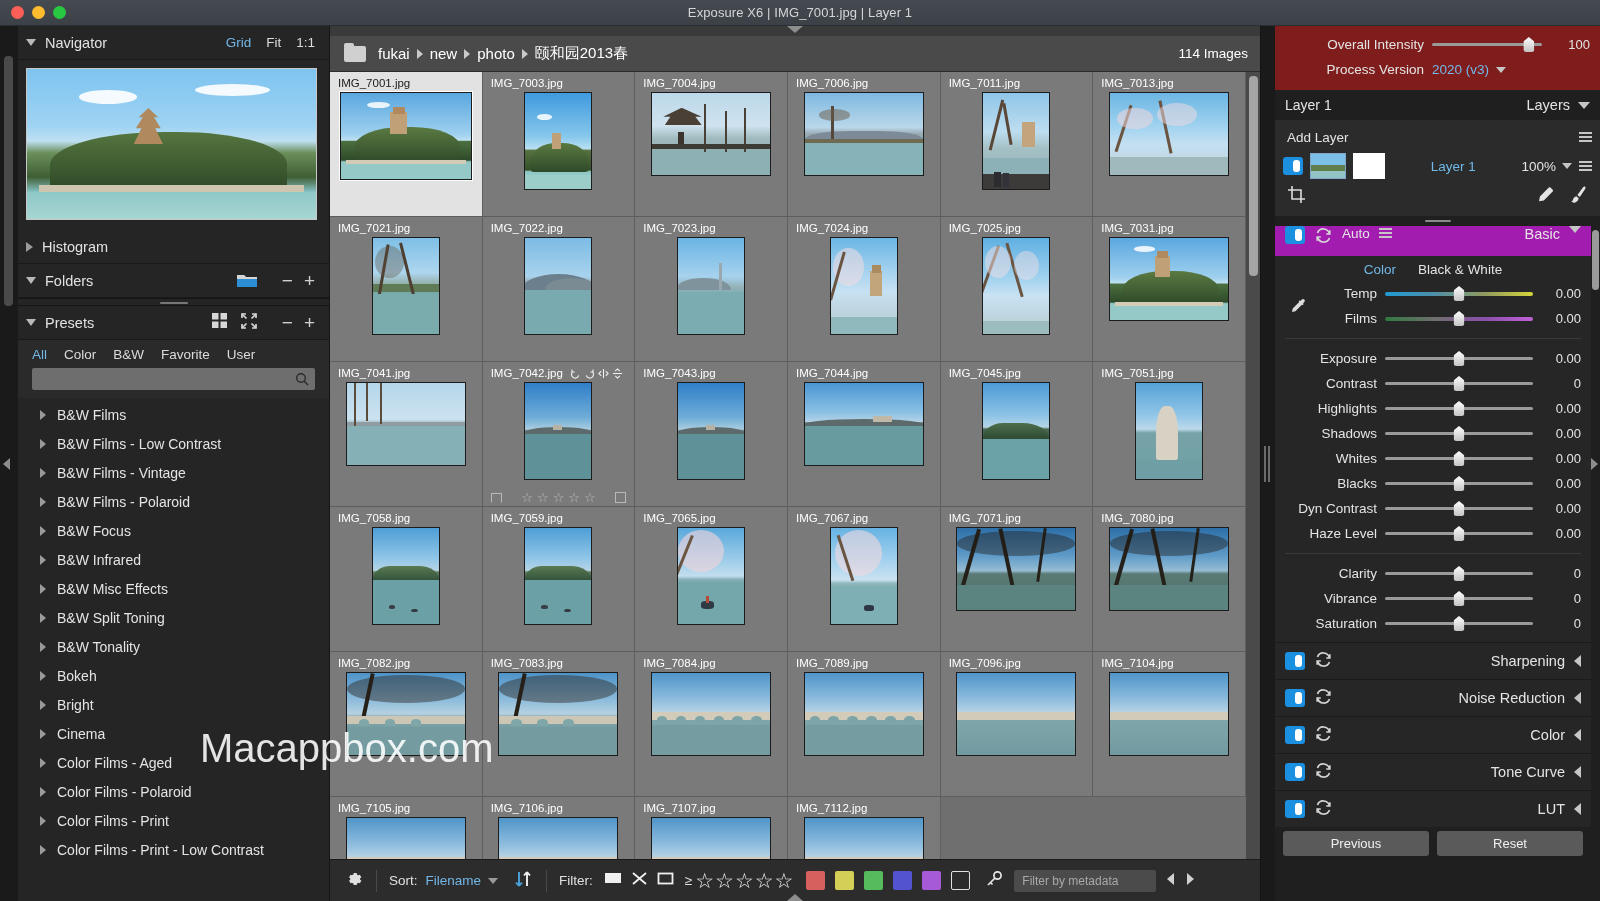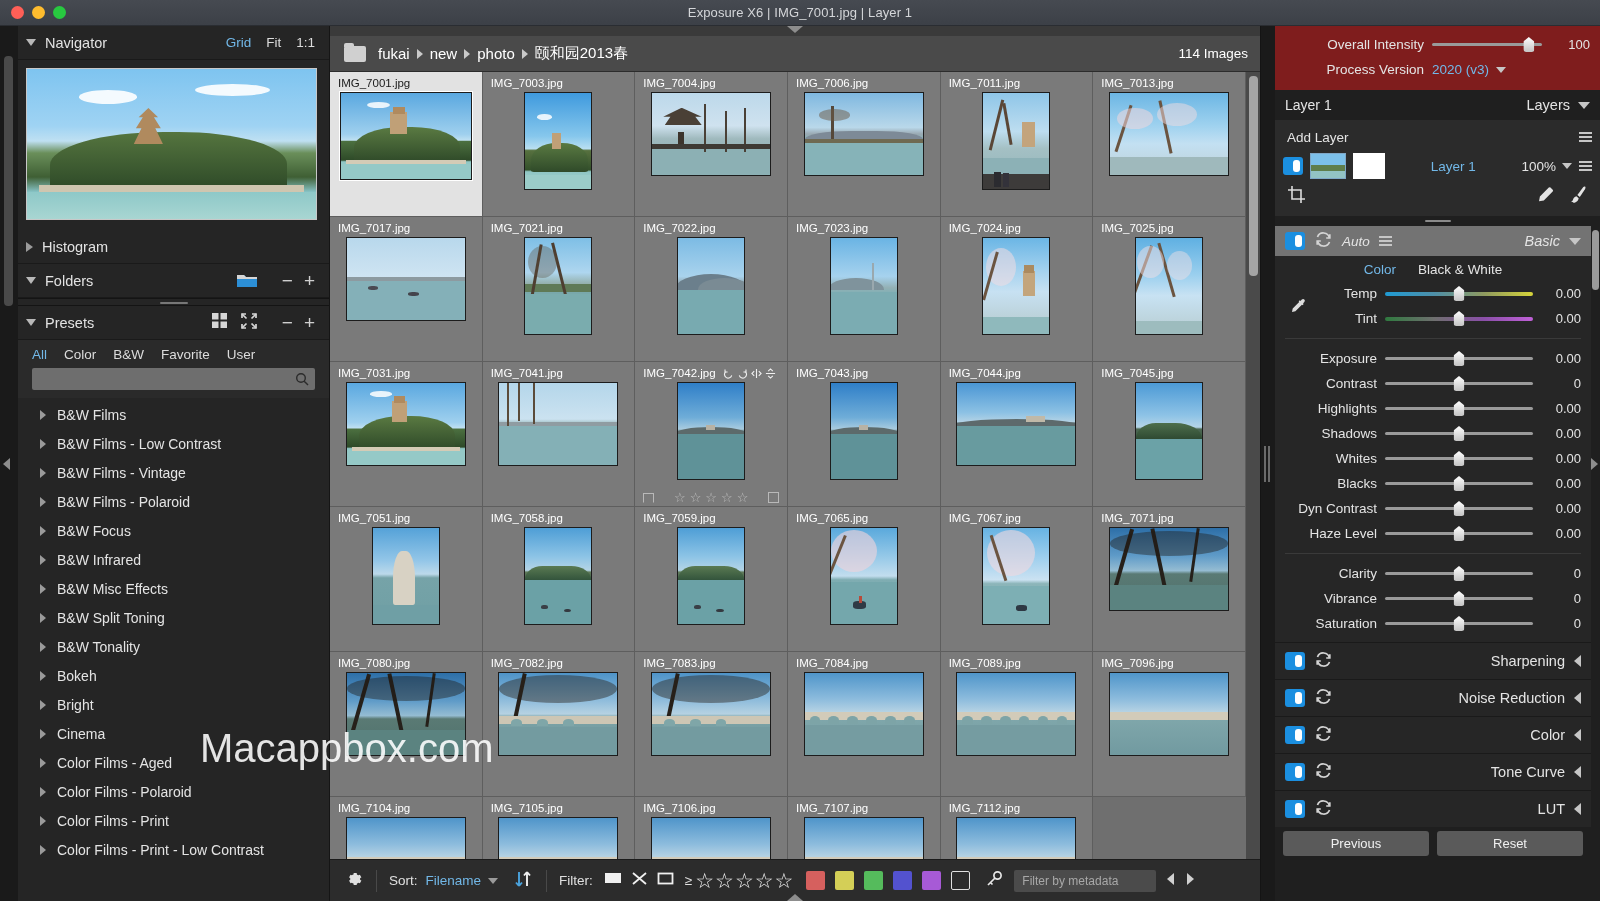--- a/index.html
+++ b/index.html
@@ -306,22 +306,22 @@
     content:""; position: absolute; left: 50%; top: 4px; transform: translateX(-50%);
     width: 26px; height: 2px; background: #8a8a8a; border-radius: 1px;
   }
 
   .adj-scroll { flex: 1 1 auto; min-height: 0; overflow: hidden; position: relative; background: #1f1f1f; display: flex; }
   .adj-main { flex: 1 1 auto; min-width: 0; }
   .adj-sb { width: 9px; flex: 0 0 9px; background: #1f1f1f; position: relative; }
   .adj-sb-thumb { position: absolute; left: 1px; top: 4px; width: 7px; height: 60px; background: #9a9a9a; border-radius: 4px; }
 
   .basic-head {
-    display: flex; align-items: center; gap: 9px; height: 30px;
-    padding: 0 10px; background: #737373; font-style: italic;
+    display: flex; gap: 9px; height: 30px;
+    padding: 0 10px; background: #a21caf;
   }
   .basic-head .auto { font-size: 13.5px; color: #e4e4e4; }
   .basic-head .sect-name { margin-left: auto; font-size: 14.5px; color: #e4e4e4; }
   .colorbw {
     display: flex; justify-content: center; gap: 22px; padding: 6px 0 4px 0;
     font-size: 13.5px; background: #262626;
   }
   .colorbw .c { color: #72b8e8; }
   .colorbw .bw { color: #e4e4e4; }
   .sliders-block { background: #262626; padding: 0 10px 6px 10px; }
@@ -622,32 +622,20 @@
               <div class="fname">
                 <span>IMG_7013.jpg</span>
               </div>
               <div class="thumb" style="width: 120px; height: 84px; position: relative;">
                 <div class="sc" style="background:linear-gradient(#6cb6e4 0%,#9fd2ef 40%,#c3e0f2 62%,#bccfd6 100%)"></div>
                 <div style="position:absolute;left:10%;top:14%;width:3px;height:60%;background:#6b5440;transform:rotate(18deg)"></div>
                 <div style="position:absolute;left:46%;top:8%;width:3px;height:66%;background:#6b5440;transform:rotate(-12deg)"></div>
                 <div style="position:absolute;left:6%;top:18%;width:30%;height:26%;background:#f0d7dd;opacity:.55;border-radius:50%"></div>
                 <div style="position:absolute;left:40%;top:12%;width:34%;height:28%;background:#f2dbe0;opacity:.5;border-radius:50%"></div>
                 <div style="position:absolute;left:0;right:0;bottom:0;height:22%;background:#9fb9bc"></div>
-              </div>
-            </div>
-            <div class="cell">
-              <div class="fname">
-                <span>IMG_7017.jpg</span>
-              </div>
-              <div class="thumb" style="width: 120px; height: 84px; position: relative;">
-                <div class="sc" style="background:linear-gradient(#b8d8ec 0%,#cfe4f2 48%,#9cc0c8 52%,#7fb0b8 100%)"></div>
-                <div style="position:absolute;left:0;right:0;top:48%;height:4%;background:#8d9aa0"></div>
-                <div style="position:absolute;left:0;right:0;bottom:0;height:48%;background:#84b0b8"></div>
-                <div style="position:absolute;left:18%;top:58%;width:8%;height:5%;background:#4a4a52;border-radius:40%"></div>
-                <div style="position:absolute;left:52%;top:66%;width:9%;height:5%;background:#44444c;border-radius:40%"></div>
               </div>
             </div>
             <div class="cell">
               <div class="fname">
                 <span>IMG_7021.jpg</span>
               </div>
               <div class="thumb" style="width: 68px; height: 98px; position: relative;">
                 <div class="sc" style="background:linear-gradient(#7ebfe6 0%,#aed6ef 36%,#8fa99f 50%,#79a8ab 56%,#74a6a8 100%)"></div>
                 <div style="position:absolute;left:0;right:0;top:48%;height:8%;background:#5f7a56"></div>
                 <div style="position:absolute;left:14%;top:6%;width:3px;height:56%;background:#4e3e30;transform:rotate(10deg)"></div>
@@ -1222,21 +1210,21 @@
                 <div class="eyedrop-rows" id="wb-sliders">
                     <div class="row">
                       <span class="lbl" style="flex: 0 0 66px;">Temp</span>
                       <span class="slider">
                         <span class="track temp"></span>
                         <span class="knob" style="left: 50%;"></span>
                       </span>
                       <span class="val">0.00</span>
                     </div>
                     <div class="row">
-                      <span class="lbl" style="flex: 0 0 66px;">Tint</span>
+                      <span class="lbl" style="flex: 0 0 66px;">Films</span>
                       <span class="slider">
                         <span class="track tint"></span>
                         <span class="knob" style="left: 50%;"></span>
                       </span>
                       <span class="val">0.00</span>
                     </div>
                   </div>
               </div>
               <div class="hr"></div>
               <div id="tone-sliders">

